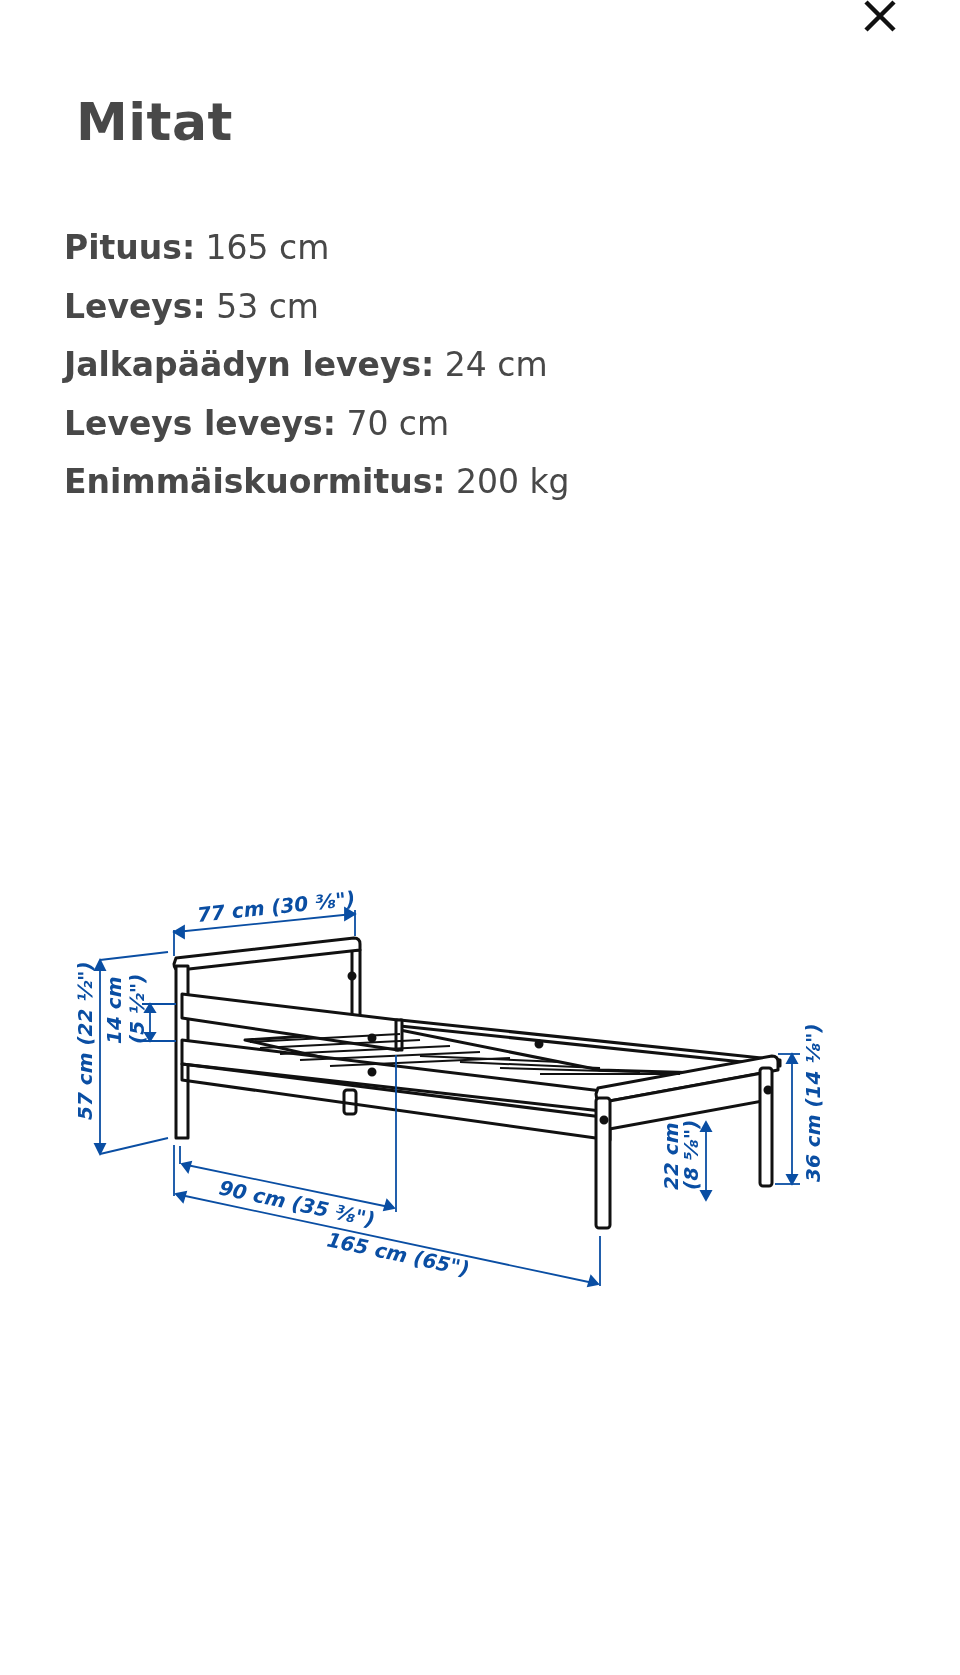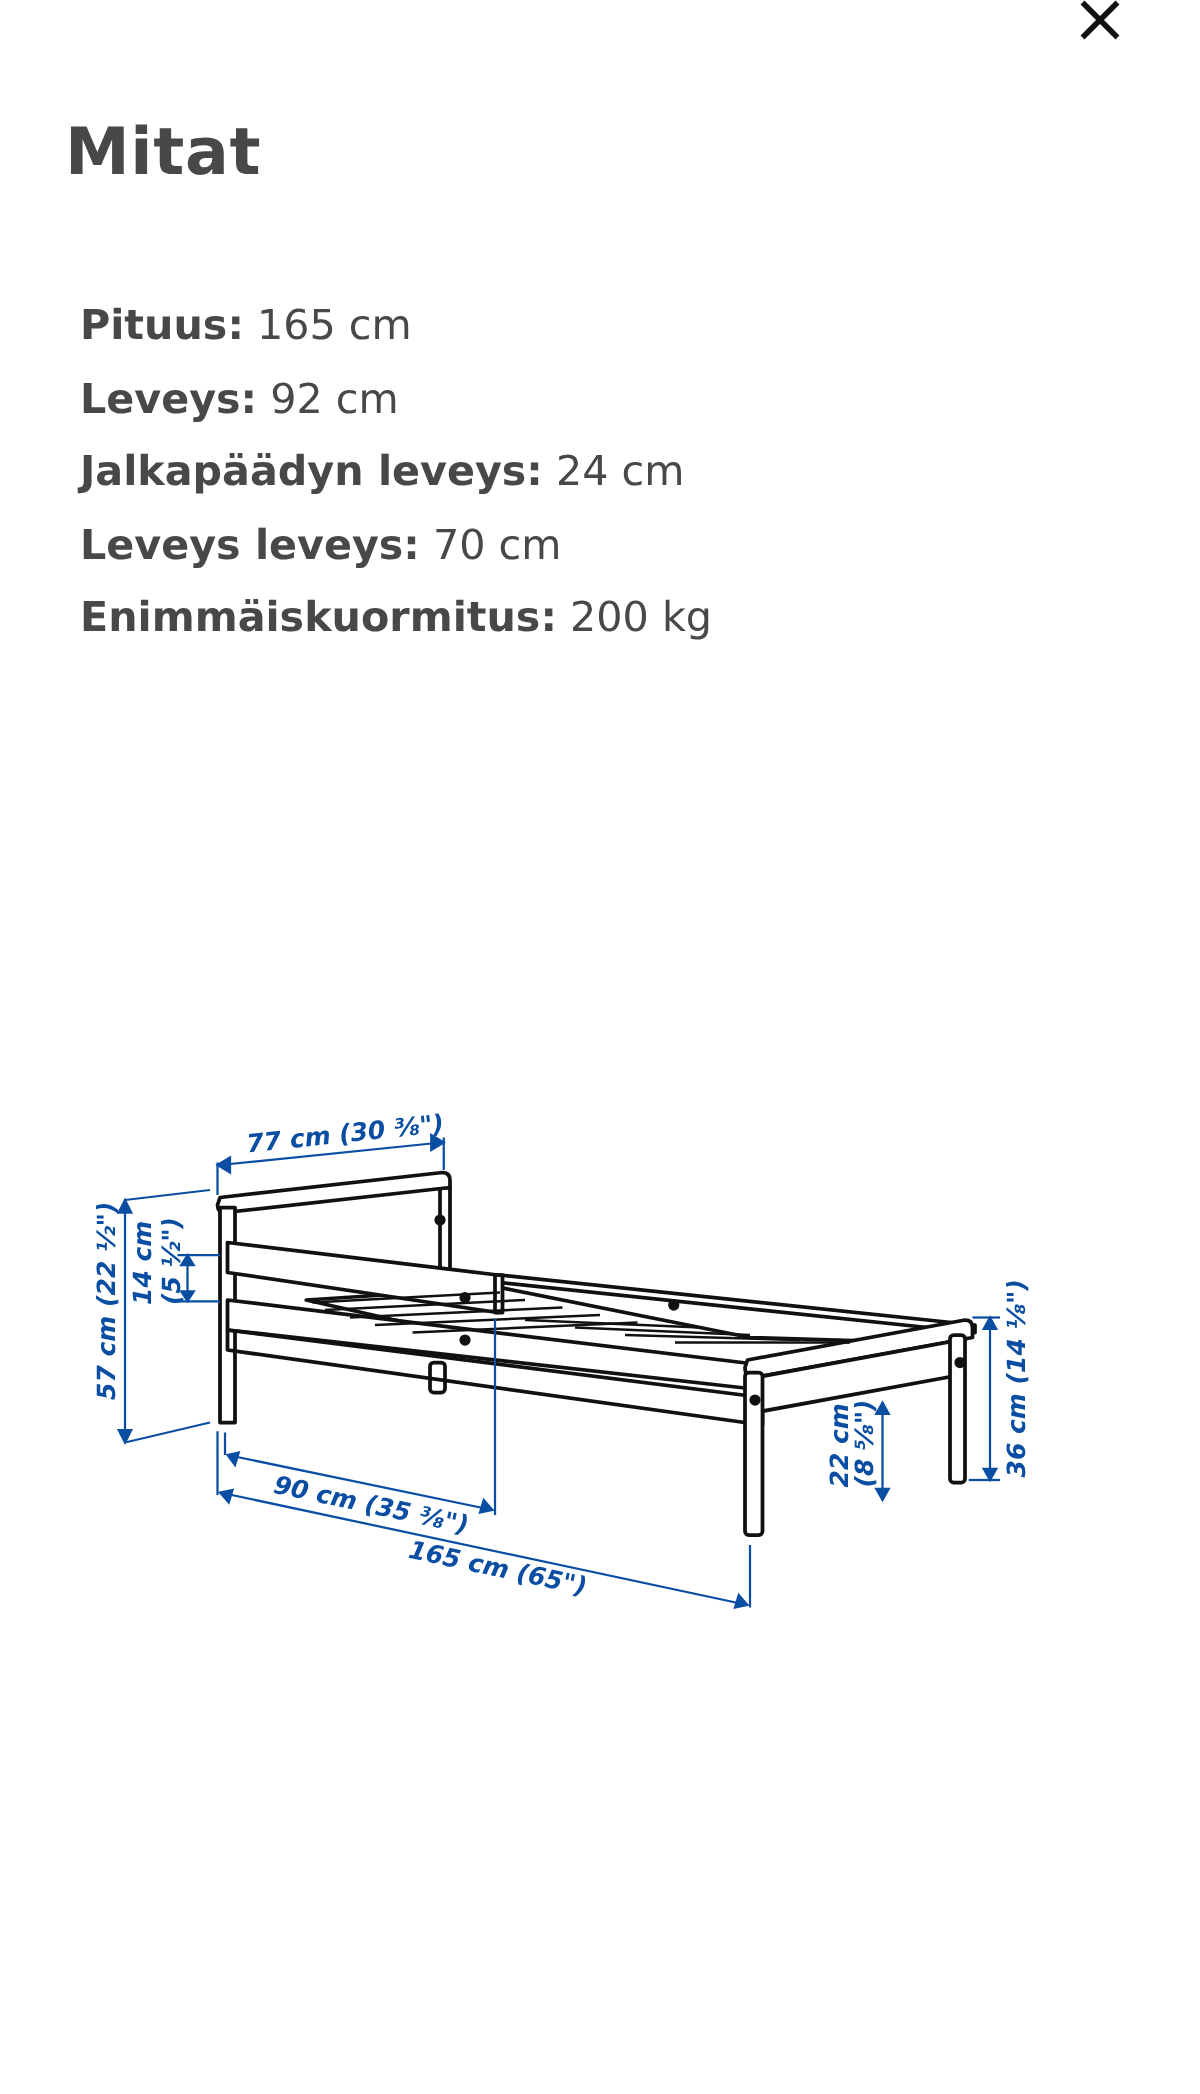--- a/index.html
+++ b/index.html
@@ -1,42 +1,42 @@
 <!DOCTYPE html>
 <html><head>
 <meta charset="utf-8">
 <style>
   html, body { margin: 0; padding: 0; background: #ffffff; }
   body { width: 960px; height: 1675px; position: relative; overflow: hidden;
          font-family: "DejaVu Sans", "Liberation Sans", sans-serif; color: #484848; }
   .close-btn { position: absolute; left: 858px; top: -6px; width: 44px; height: 44px;
                cursor: pointer; }
-  .title { position: absolute; left: 52px; top: 92px; margin: 0; font-size: 52px;
+  .title { position: absolute; left: 76px; top: 92px; margin: 0; font-size: 52px;
            font-weight: bold; color: #484848; letter-spacing: 0.5px; }
-  .specs { position: absolute; left: 64px; top: 231px; margin: 0; padding: 0; list-style: none; }
+  .specs { position: absolute; left: 64px; top: 219px; margin: 0; padding: 0; list-style: none; }
   .specs li { font-size: 33px; line-height: 58.5px; white-space: nowrap; color: #484848; }
   .specs .lbl { font-weight: bold; }
   .diagram { position: absolute; left: 0; top: 880px; width: 960px; height: 460px; }
   .dim-text { font-family: "DejaVu Sans", sans-serif; font-weight: bold; font-style: italic;
               fill: #0a4ea3; font-size: 20px; }
 </style>
 </head>
 <body>
 
 <div class="close-btn">
   <svg width="44" height="44" viewBox="0 0 44 44">
     <path d="M8 8 L36 36 M36 8 L8 36" stroke="#111" stroke-width="4.5" stroke-linecap="butt"></path>
   </svg>
 </div>
 
 <h1 class="title">Mitat</h1>
 
 <ul class="specs">
   <li><span class="lbl">Pituus:</span> <span>165 cm</span></li>
-  <li><span class="lbl">Leveys:</span> <span>92 cm</span></li>
+  <li><span class="lbl">Leveys:</span> <span>53 cm</span></li>
   <li><span class="lbl">Jalkapäädyn leveys:</span> <span>24 cm</span></li>
   <li><span class="lbl">Leveys leveys:</span> <span>70 cm</span></li>
   <li><span class="lbl">Enimmäiskuormitus:</span> <span>200 kg</span></li>
 </ul>
 
 <svg class="diagram" viewBox="0 880 960 460" width="960" height="460">
 
   <g fill="#fff" stroke="#111" stroke-width="3" stroke-linejoin="round">
 
     <rect x="352" y="950" width="8" height="80"></rect>

